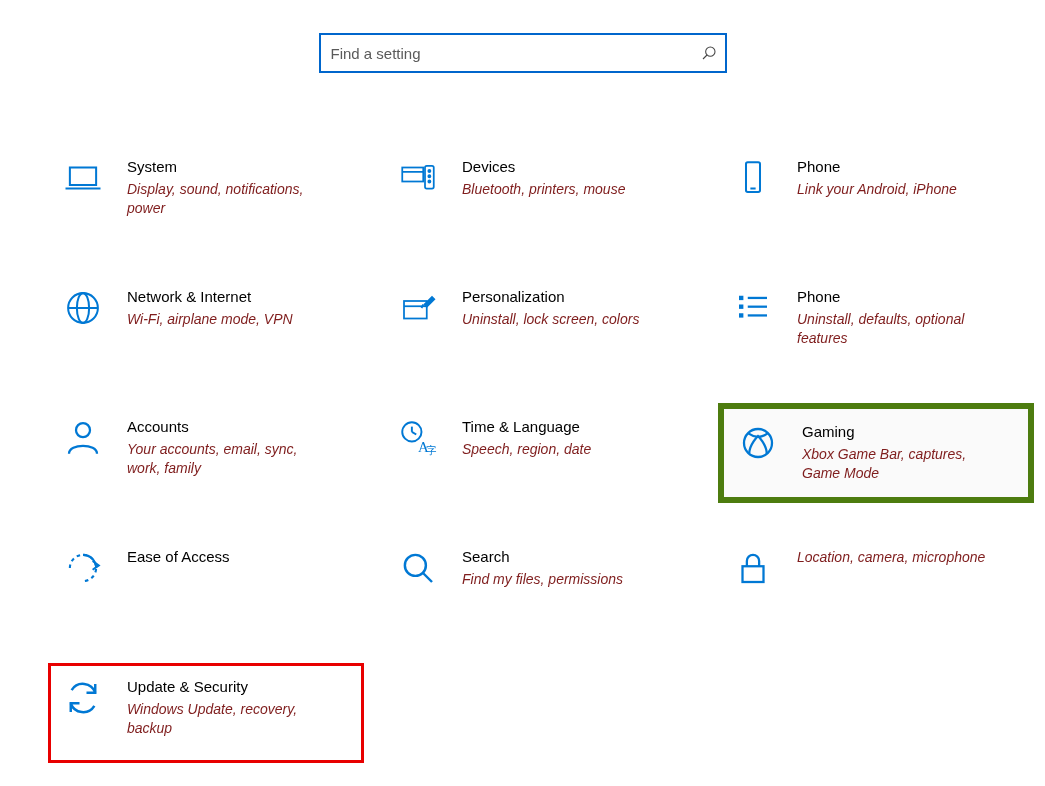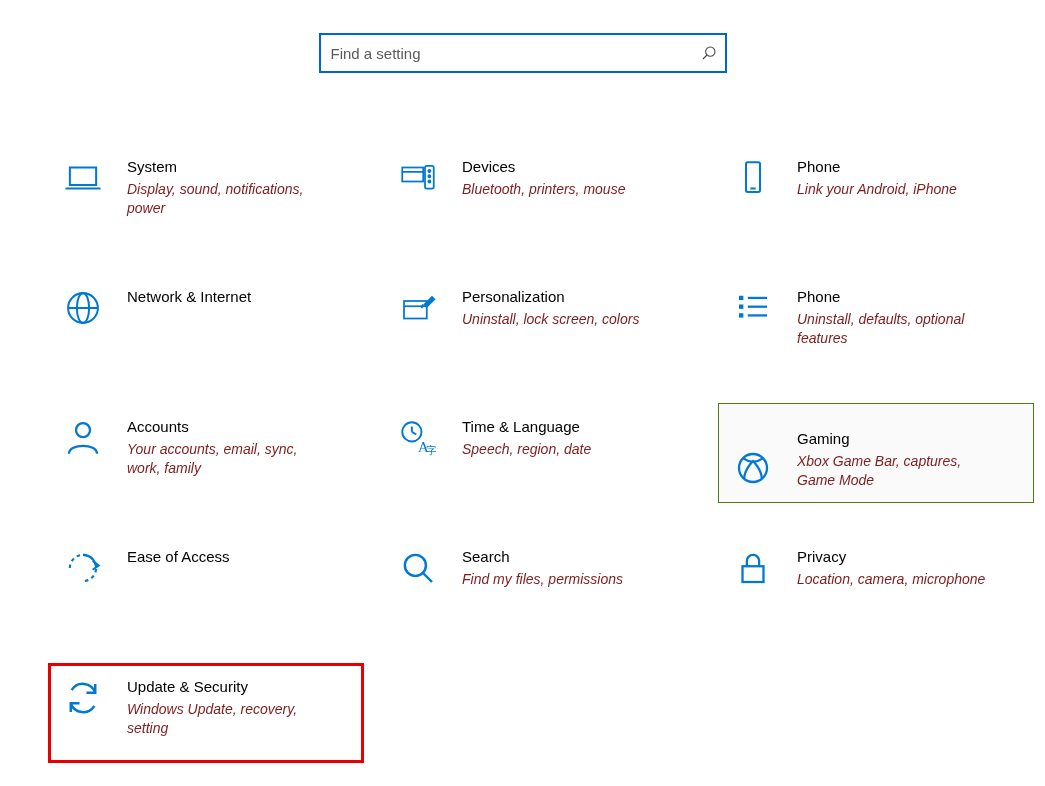--- a/index.html
+++ b/index.html
@@ -52,23 +52,22 @@
   }
   .tile {
     display: flex;
     align-items: flex-start;
     padding: 12px 10px 12px 12px;
     box-sizing: border-box;
     border: 1px solid transparent;
     min-height: 100px;
   }
   .tile.hover {
-    border: 1px solid #4d7c0f;
+    border: 6px solid #4d7c0f;
     background: #fafafa;
-    align-items: flex-end;
   }
   .tile.highlight {
     border: 3px solid #e80000;
     padding: 10px 8px 4px 10px;
   }
   .tile .icon {
     width: 44px;
     height: 44px;
     flex: 0 0 44px;
     color: #0078d4;
@@ -156,20 +155,21 @@
   <div class="tile">
     <div class="icon">
       <svg width="42" height="42" viewBox="0 0 48 48" fill="none" stroke="currentColor" stroke-width="2.3">
         <circle cx="24" cy="24" r="17"></circle>
         <ellipse cx="24" cy="24" rx="7" ry="17"></ellipse>
         <line x1="7" y1="24" x2="41" y2="24"></line>
       </svg>
     </div>
     <div class="txt">
       <div class="title">Network &amp; Internet</div>
+      <div class="desc">Wi-Fi, airplane mode, VPN</div>
     </div>
   </div>
 
   <div class="tile">
     <div class="icon">
       <svg width="42" height="42" viewBox="0 0 48 48" fill="none" stroke="currentColor" stroke-width="2">
         <rect x="8" y="16" width="26" height="20"></rect>
         <line x1="8" y1="22" x2="34" y2="22"></line>
         <path d="M30 20 L40 10 L44 14 L34 24 Z" fill="currentColor" stroke="none"></path>
         <line x1="28" y1="24" x2="30" y2="20"></line>
@@ -268,33 +268,32 @@
   </div>
 
   <div class="tile">
     <div class="icon">
       <svg width="42" height="42" viewBox="0 0 48 48" fill="none" stroke="currentColor" stroke-width="2.6">
         <rect x="12" y="22" width="24" height="18"></rect>
         <path d="M17 22 V16 a7 7 0 0 1 14 0 V22"></path>
       </svg>
     </div>
     <div class="txt">
-      <div class="title">Privacy</div>
       <div class="desc">Location, camera, microphone</div>
     </div>
   </div>
 
   <div class="tile highlight">
     <div class="icon">
       <svg width="42" height="42" viewBox="0 0 48 48" fill="none" stroke="currentColor" stroke-width="2.8">
         <path d="M38 18 A15 15 0 0 0 11 15"></path>
         <polyline points="38,8 38,18 28,18" fill="none"></polyline>
         <path d="M10 30 A15 15 0 0 0 37 33"></path>
         <polyline points="10,40 10,30 20,30" fill="none"></polyline>
       </svg>
     </div>
     <div class="txt">
       <div class="title">Update &amp; Security</div>
-      <div class="desc">Windows Update, recovery, setting</div>
+      <div class="desc">Windows Update, recovery, backup</div>
     </div>
   </div>
 
 </div>
 
 </body></html>

